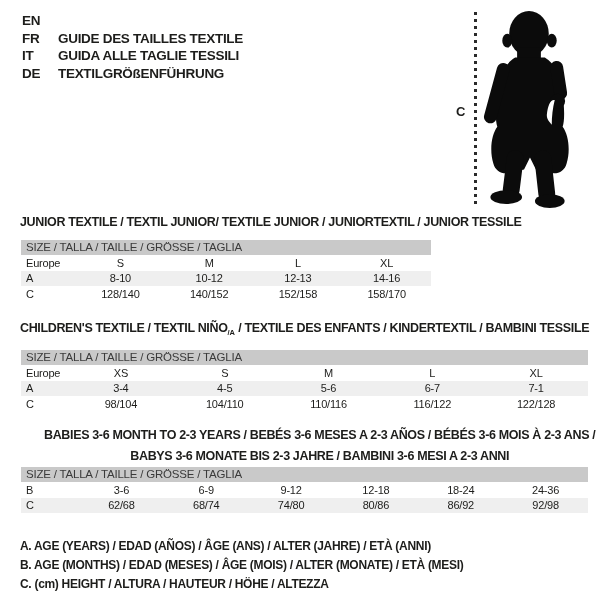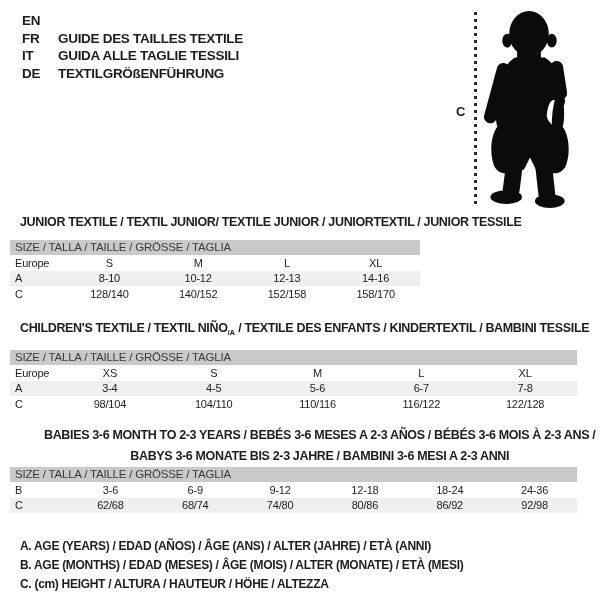--- a/index.html
+++ b/index.html
@@ -22,21 +22,21 @@
   }
   .measure-c{position:absolute;left:456px;top:104px;font-weight:700;font-size:13px;}
   .baby-svg{position:absolute;left:480px;top:10px;width:96px;height:198px;}
 
   
   .sec-title{position:absolute;left:20px;font-weight:700;font-size:12.5px;letter-spacing:-0.35px;white-space:nowrap;text-align:center;}
   .sec-title .subscript{font-size:7.5px;vertical-align:-3px;letter-spacing:0;}
   .title-line{line-height:21px;padding-left:24px;}
 
   
-  .table{position:absolute;left:10px;}
+  .table{position:absolute;left:21px;}
   .thead{
     height:15px;line-height:15px;background:#c9c9c9;color:#3a3a3a;
     font-size:11.5px;padding-left:5px;letter-spacing:-0.2px;
   }
   .trow{display:grid;height:15.6px;align-items:center;font-size:11px;letter-spacing:-0.2px;}
   .trow.shaded{background:#efefef;}
   .tlabel{padding-left:5px;text-align:left;}
   .tcell{text-align:center;}
   .cols4{grid-template-columns:55px 1fr 1fr 1fr 1fr;}
   .cols5{grid-template-columns:48px 1fr 1fr 1fr 1fr 1fr;}
@@ -127,21 +127,21 @@
       <span class="tcell">M</span>
       <span class="tcell">L</span>
       <span class="tcell">XL</span>
     </div>
     <div class="trow cols5 shaded">
       <span class="tlabel">A</span>
       <span class="tcell">3-4</span>
       <span class="tcell">4-5</span>
       <span class="tcell">5-6</span>
       <span class="tcell">6-7</span>
-      <span class="tcell">7-8</span>
+      <span class="tcell">7-1</span>
     </div>
     <div class="trow cols5">
       <span class="tlabel">C</span>
       <span class="tcell">98/104</span>
       <span class="tcell">104/110</span>
       <span class="tcell">110/116</span>
       <span class="tcell">116/122</span>
       <span class="tcell">122/128</span>
     </div>
   </div>

